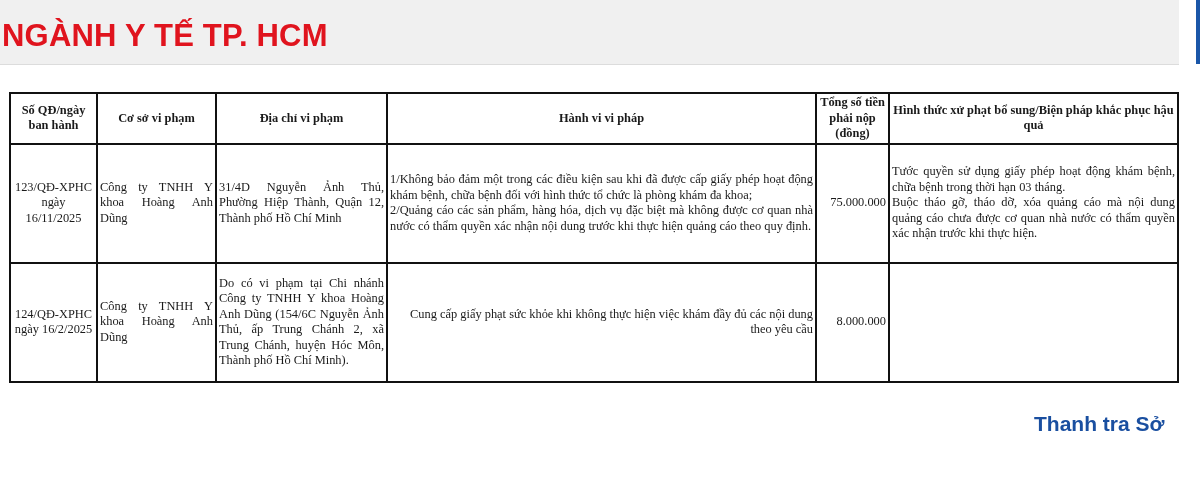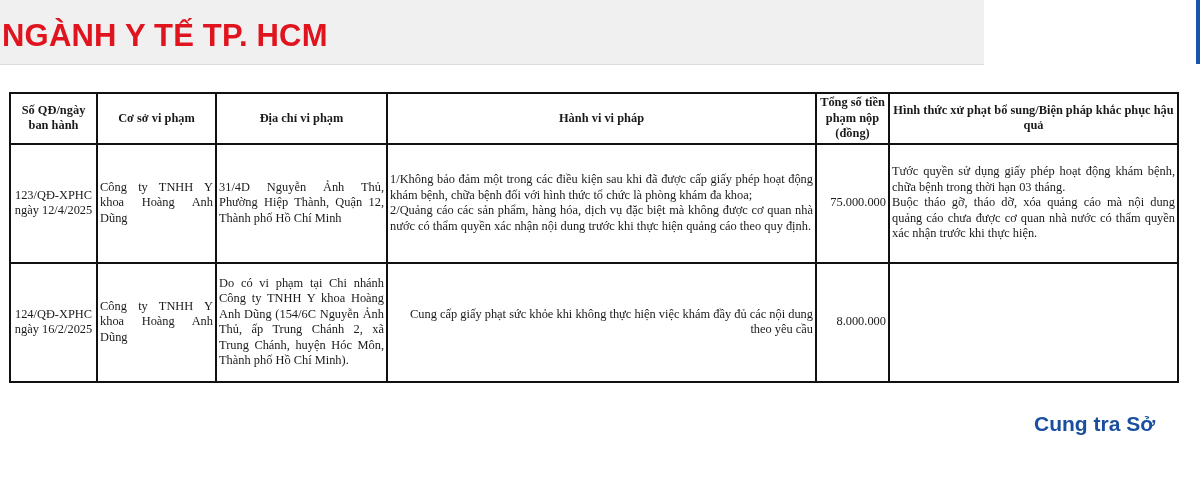--- a/index.html
+++ b/index.html
@@ -2,21 +2,21 @@
 <html><head>
 <meta charset="utf-8">
 <style>
   html, body { margin: 0; padding: 0; }
   body {
     width: 1200px; height: 489px; overflow: hidden;
     background: #ffffff; position: relative;
     font-family: "Liberation Serif", serif;
   }
   .banner {
-    position: absolute; left: 0; top: 0; width: 984px; height: 64px;
+    position: absolute; left: 0; top: 0; width: 1179px; height: 64px;
     background: #f0f0f0; border-bottom: 1px solid #dcdcdc;
   }
   .banner-title {
     position: absolute; left: 2px; top: 18px;
     font-family: "Liberation Sans", sans-serif; font-weight: bold;
     font-size: 31px; color: #e0141e; letter-spacing: 0.2px; line-height: 36px;
   }
   .banner-accent {
     position: absolute; left: 1196px; top: 0; width: 4px; height: 64px;
     background: #1a56a8;
@@ -61,39 +61,39 @@
     <col style="width:429px">
     <col style="width:73px">
     <col style="width:289px">
   </colgroup>
   <thead>
     <tr>
       <th>Số QĐ/ngày ban hành</th>
       <th>Cơ sở vi phạm</th>
       <th>Địa chỉ vi phạm</th>
       <th>Hành vi vi pháp</th>
-      <th>Tổng số tiền phạm nộp (đồng)</th>
+      <th>Tổng số tiền phải nộp (đồng)</th>
       <th>Hình thức xử phạt bổ sung/Biện pháp khắc phục hậu quả</th>
     </tr>
   </thead>
   <tbody>
     <tr class="row1">
-      <td class="c-center">123/QĐ-XPHC ngày 12/4/2025</td>
+      <td class="c-center">123/QĐ-XPHC ngày 16/11/2025</td>
       <td class="c-justify">Công ty TNHH Y khoa Hoàng Anh Dũng</td>
       <td class="c-justify">31/4D Nguyễn Ảnh Thủ, Phường Hiệp Thành, Quận 12, Thành phố Hồ Chí Minh</td>
       <td class="c-justify multi">1/Không bảo đảm một trong các điều kiện sau khi đã được cấp giấy phép hoạt động khám bệnh, chữa bệnh đối với hình thức tổ chức là phòng khám đa khoa;
 2/Quảng cáo các sản phẩm, hàng hóa, dịch vụ đặc biệt mà không được cơ quan nhà nước có thẩm quyền xác nhận nội dung trước khi thực hiện quảng cáo theo quy định.</td>
       <td class="c-left">75.000.000</td>
       <td class="c-justify multi">Tước quyền sử dụng giấy phép hoạt động khám bệnh, chữa bệnh trong thời hạn 03 tháng.
 Buộc tháo gỡ, tháo dỡ, xóa quảng cáo mà nội dung quảng cáo chưa được cơ quan nhà nước có thẩm quyền xác nhận trước khi thực hiện.</td>
     </tr>
     <tr class="row2">
       <td class="c-center">124/QĐ-XPHC ngày 16/2/2025</td>
       <td class="c-justify">Công ty TNHH Y khoa Hoàng Anh Dũng</td>
       <td class="c-justify">Do có vi phạm tại Chi nhánh Công ty TNHH Y khoa Hoàng Anh Dũng (154/6C Nguyễn Ảnh Thủ, ấp Trung Chánh 2, xã Trung Chánh, huyện Hóc Môn, Thành phố Hồ Chí Minh).</td>
       <td class="c-left multi">Cung cấp giấy phạt sức khỏe khi không thực hiện việc khám đầy đủ các nội dung theo yêu cầu</td>
       <td class="c-left">8.000.000</td>
       <td class="c-justify multi"></td>
     </tr>
   </tbody>
 </table>
 
-<div class="footer-sign">Cung tra Sở</div>
+<div class="footer-sign">Thanh tra Sở</div>
 
 </body></html>

